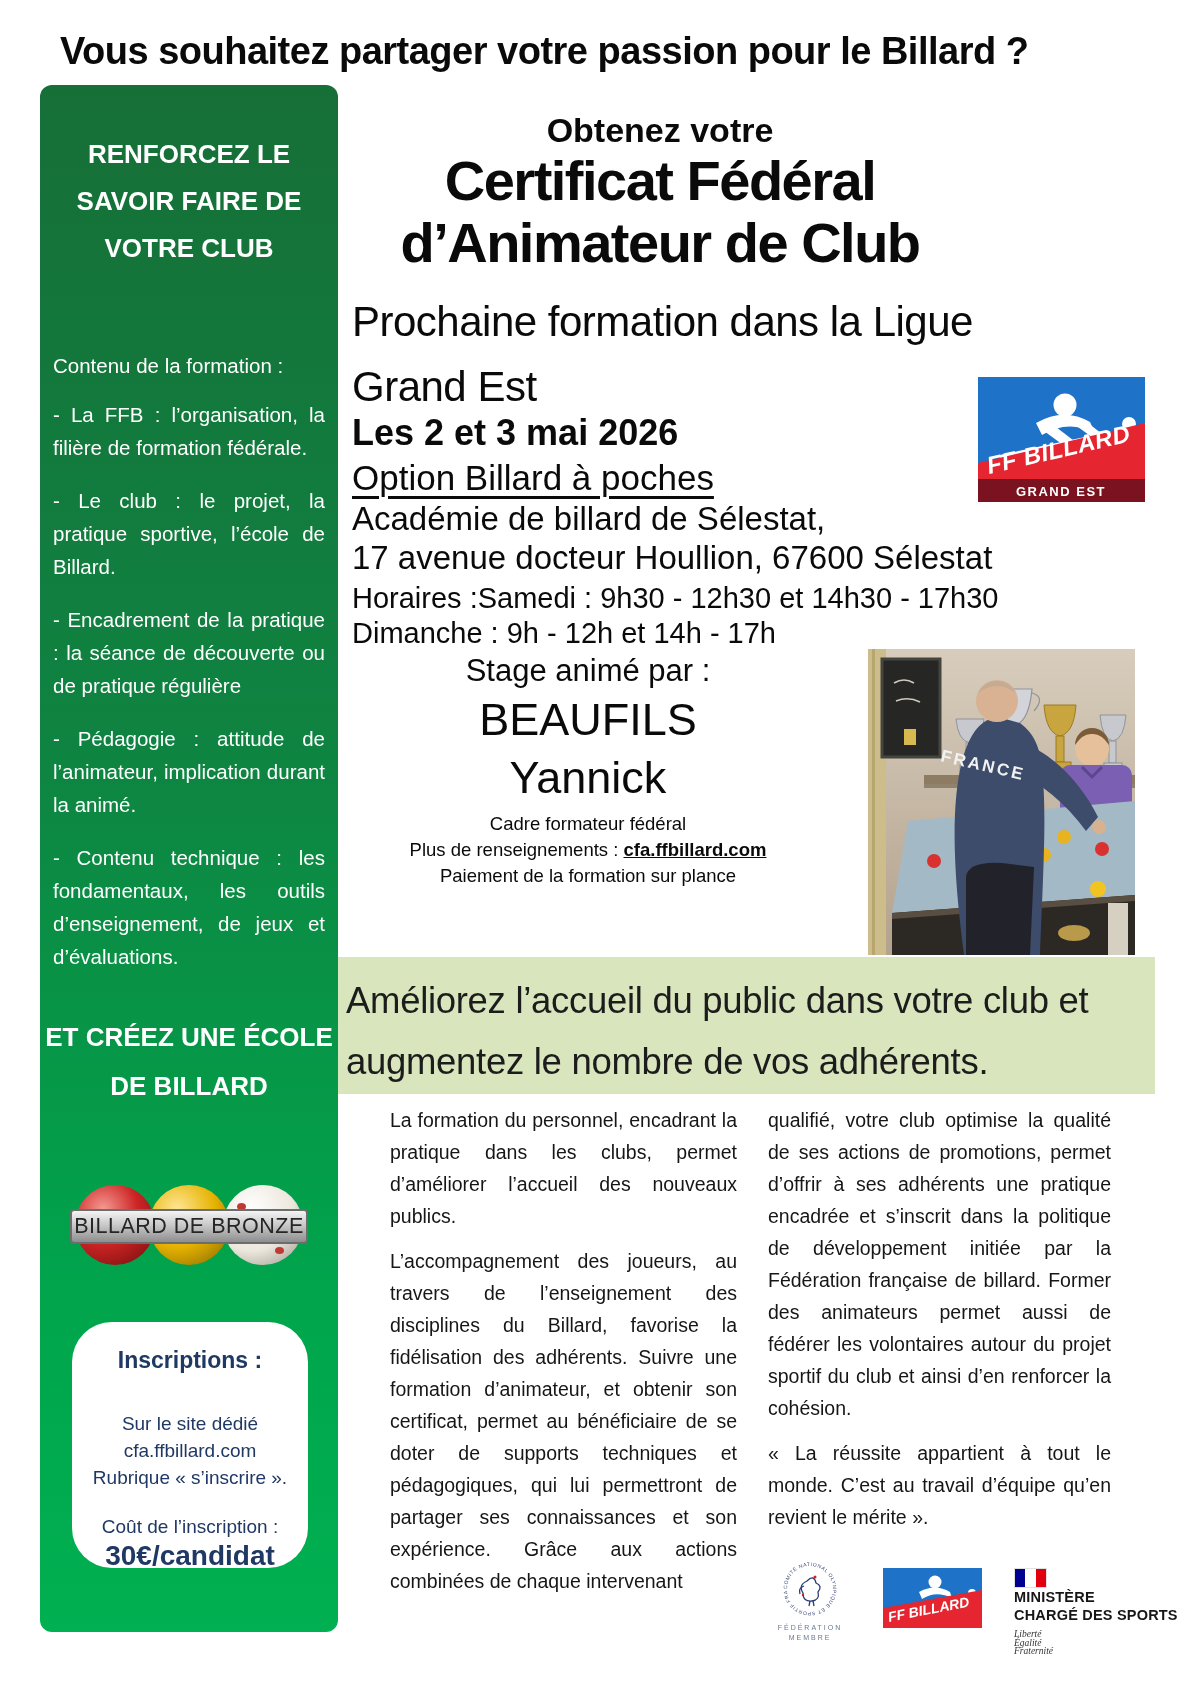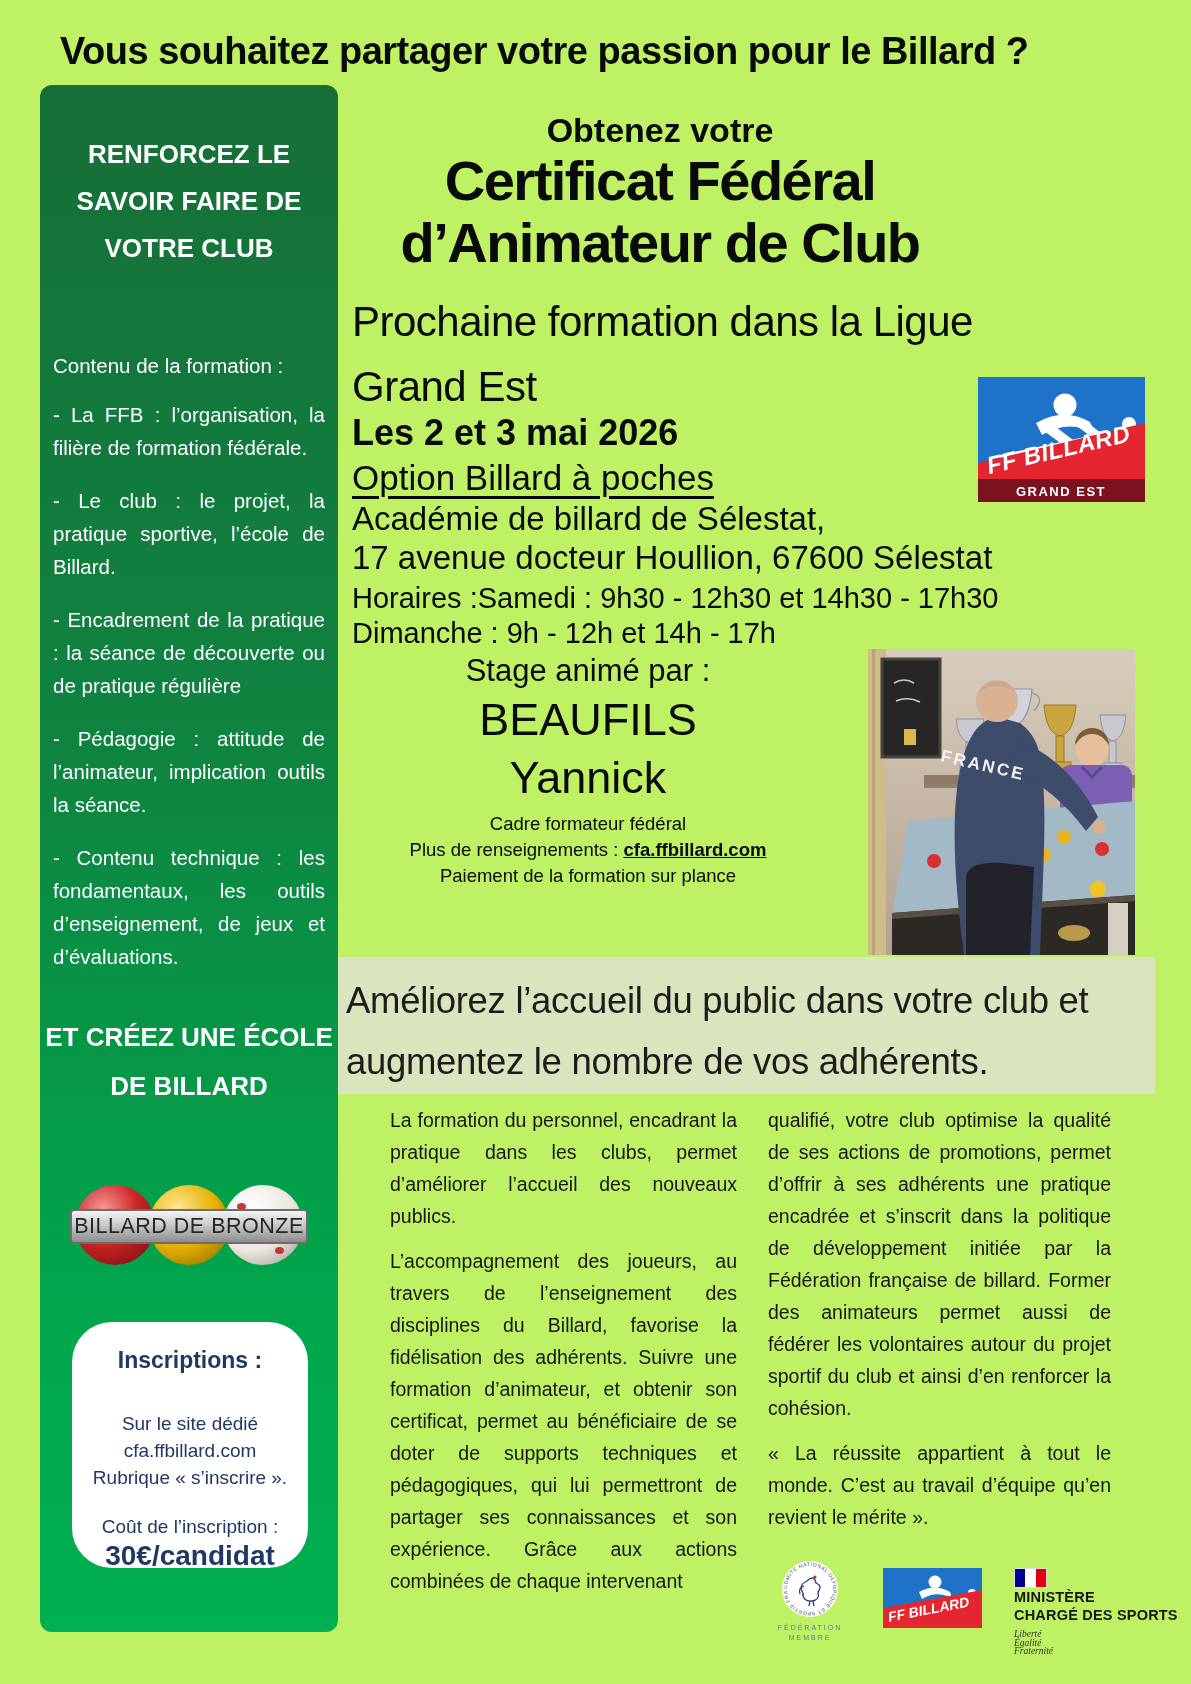--- a/index.html
+++ b/index.html
@@ -1,17 +1,17 @@
 <!DOCTYPE html>
 <html lang="fr"><head>
 <meta charset="utf-8">
 <style>
   * { margin:0; padding:0; box-sizing:border-box; }
   body { background:#888; font-family:"Liberation Sans","DejaVu Sans",sans-serif; }
-  .page { position:relative; width:1191px; height:1684px; background:#bef264; margin:0 auto; overflow:hidden; color:#0a0a0a; }
+  .page { position:relative; width:1191px; height:1684px; background:#ffffff; margin:0 auto; overflow:hidden; color:#0a0a0a; }
   .abs { position:absolute; }
 
   
   .question { left:60px; top:30px; width:1080px; font-size:38px; font-weight:bold; letter-spacing:-0.5px; }
 
   
   .sidebar { left:40px; top:85px; width:298px; height:1547px; border-radius:12px;
     background:linear-gradient(180deg,#166f37 0%,#0f8341 42%,#00a54c 78%,#00b051 100%);
     color:#fff; }
   .sb-head { padding-top:46px; text-align:center; font-weight:bold; font-size:26px; line-height:47px; }
@@ -100,21 +100,21 @@
         <div>RENFORCEZ LE</div>
         <div>SAVOIR FAIRE DE</div>
         <div>VOTRE CLUB</div>
       </div>
     <div class="sb-body">
       <div class="sb-content-title">Contenu de la formation :</div>
       <div class="sb-bullets">
           <p>- La FFB : l’organisation, la filière de formation fédérale.</p>
           <p>- Le club : le projet, la pratique sportive, l’école de Billard.</p>
           <p>- Encadrement de la pratique : la séance de découverte ou de pratique régulière</p>
-          <p>- Pédagogie : attitude de l’animateur, implication outils la séance.</p>
+          <p>- Pédagogie : attitude de l’animateur, implication durant la animé.</p>
           <p>- Contenu technique : les fondamentaux, les outils d’enseignement, de jeux et d’évaluations.</p>
         </div>
     </div>
     <div class="sb-school">
         <div>ET CRÉEZ UNE ÉCOLE</div>
         <div>DE BILLARD</div>
       </div>
 
     <div class="bronze">
       <div class="ball ball-red"></div>

